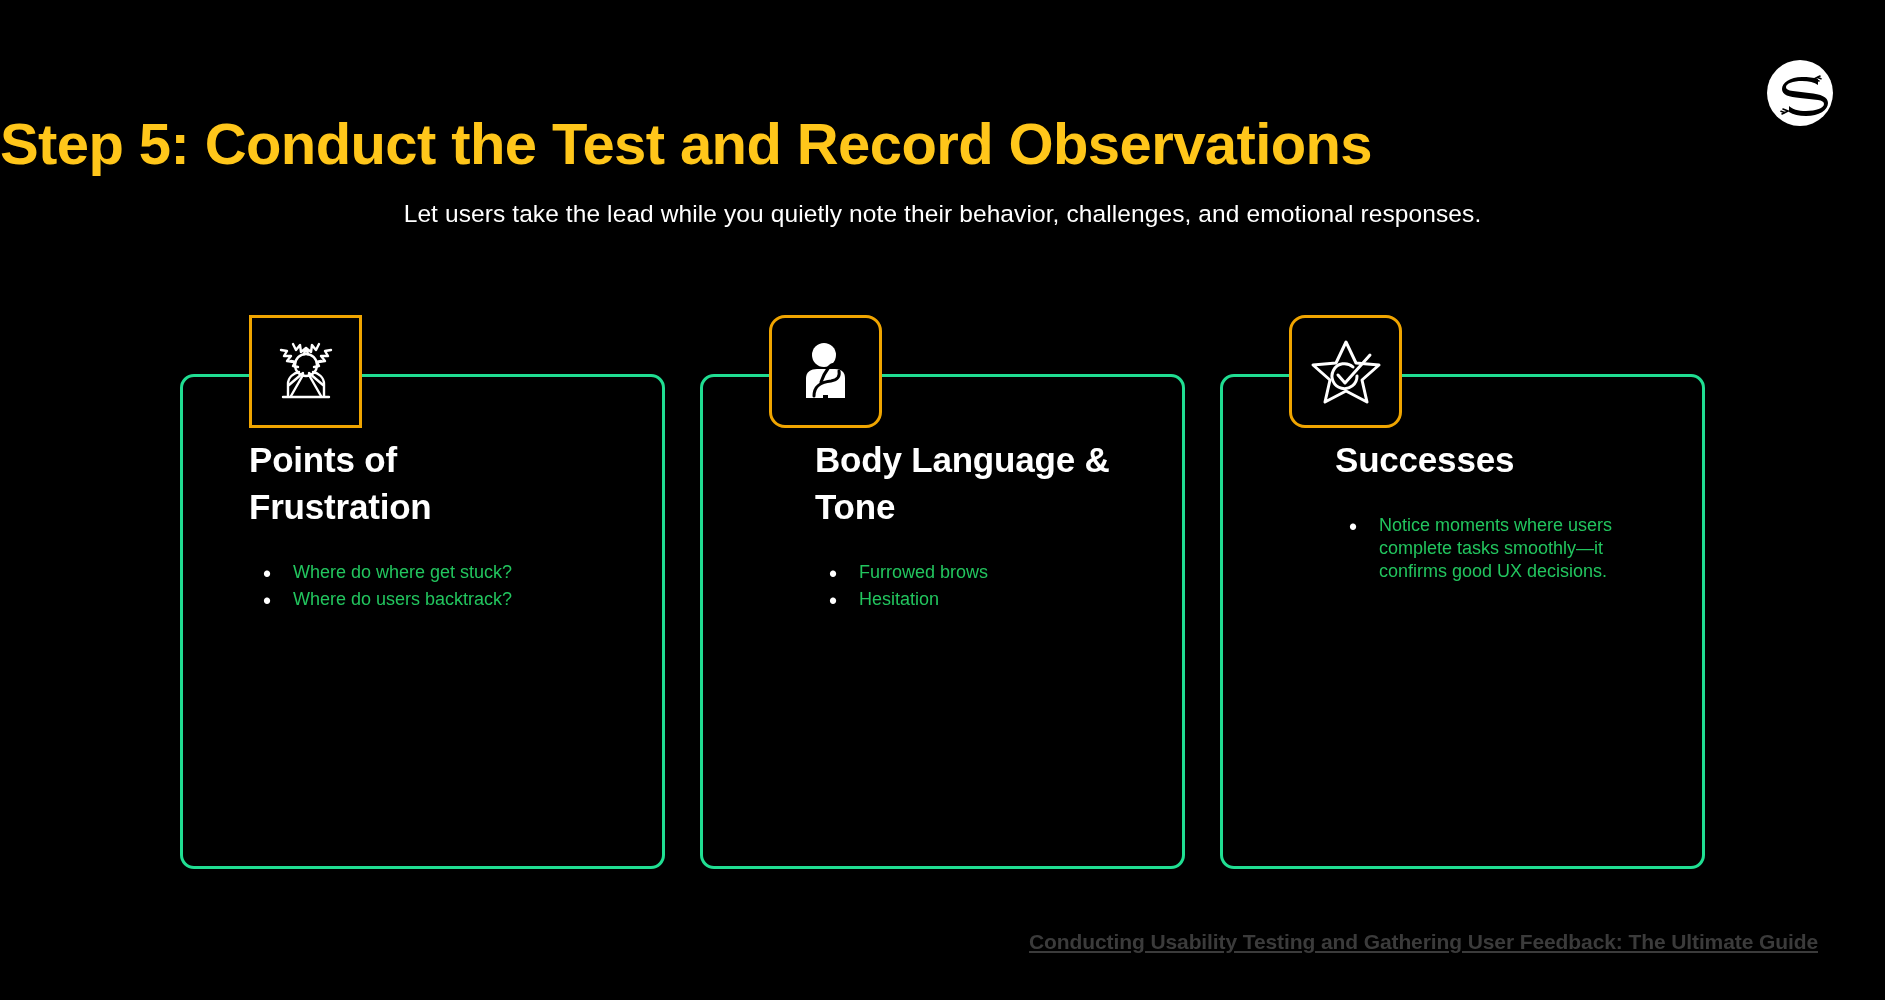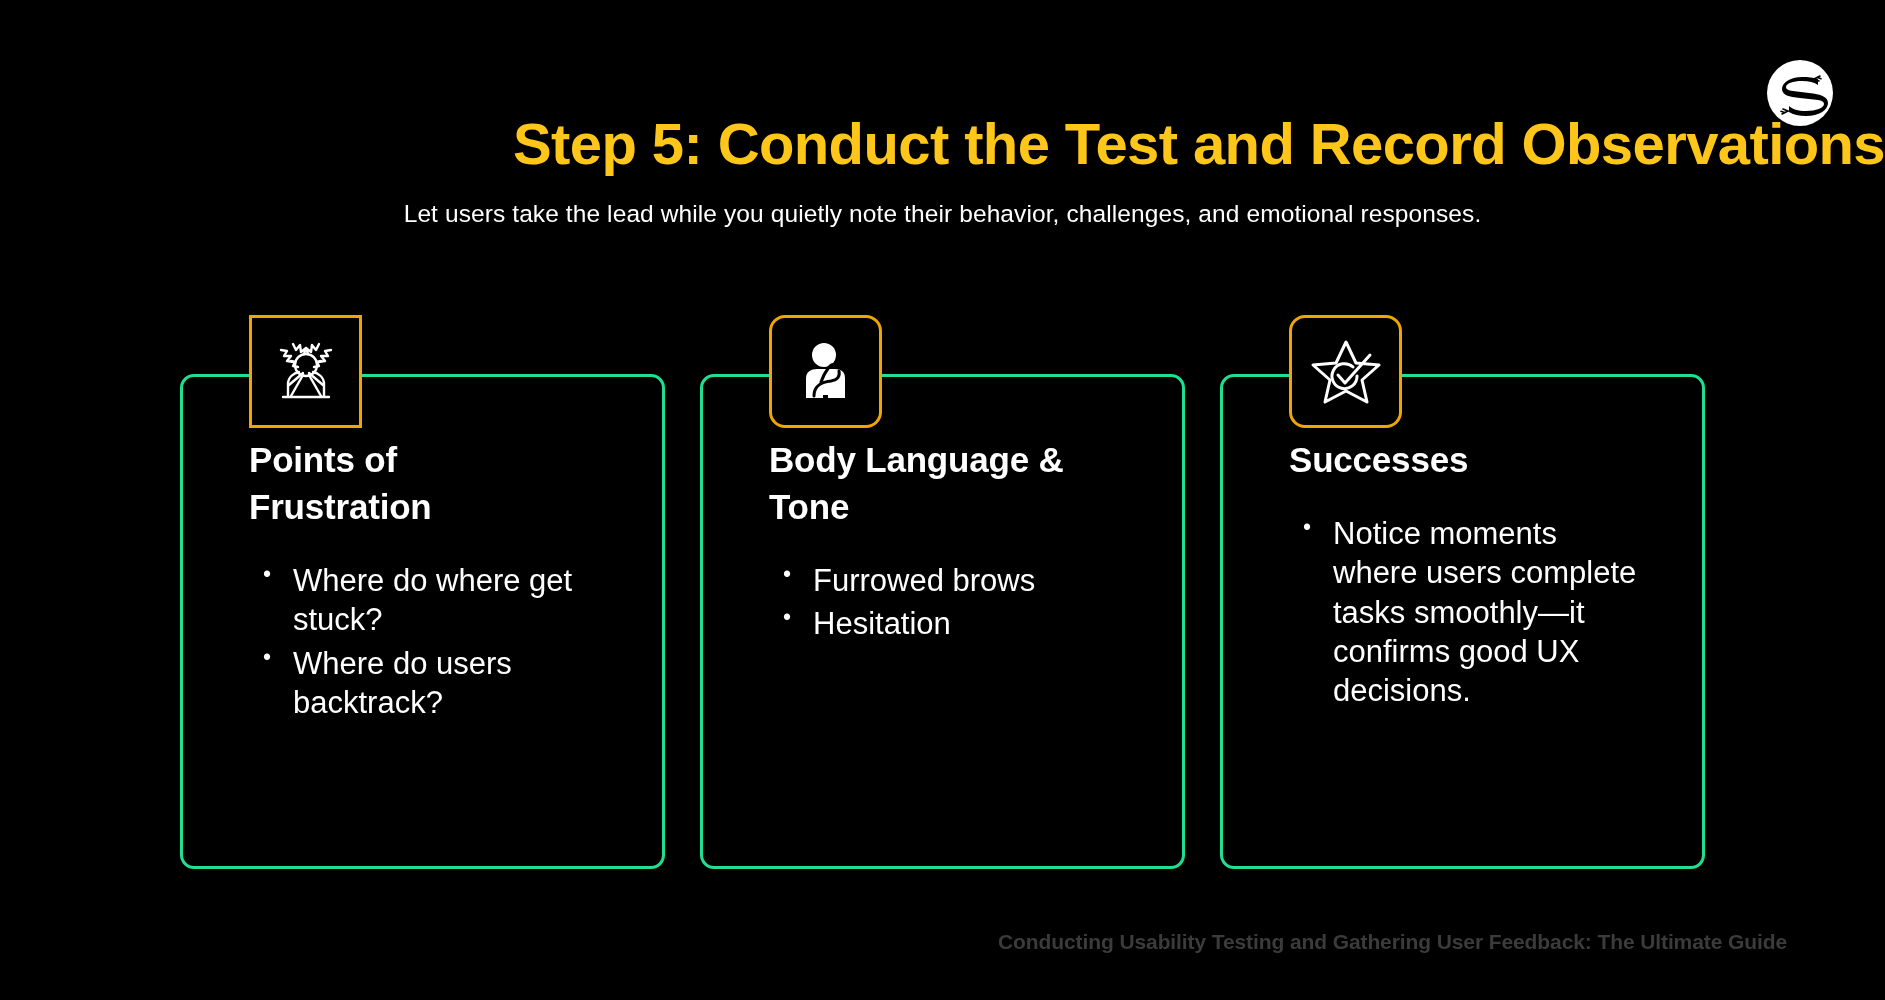--- a/index.html
+++ b/index.html
@@ -24,21 +24,21 @@
     width: 76px;
     height: 76px;
   }
 
   
   .page-title {
     position: absolute;
     top: 112px;
     left: 0;
     width: 1885px;
-    text-align: right;
+    text-align: left;
     font-size: 58px;
     font-weight: 700;
     letter-spacing: -0.6px;
     color: #FFC61A;
     line-height: 1.12;
     white-space: nowrap;
   }
 
   .page-subtitle {
     position: absolute;
@@ -112,53 +112,54 @@
 
   .card-list {
     margin-top: 30px;
     list-style: none;
     padding-left: 0;
   }
 
   .card-list li {
     position: relative;
     padding-left: 44px;
-    font-size: 31px;
+    font-size: 18px;
     font-weight: 400;
-    color: #ffffff;
+    color: #22c55e;
     line-height: 1.27;
     margin-bottom: 4px;
     max-width: 330px;
   }
 
   .card-list li::before {
     content: "\2022";
     position: absolute;
     left: 14px;
     top: -1px;
     font-size: 23px;
     color: #FFFFFF;
   }
 
   .card--wide .card-title,
-  .card--wide .card-list li { max-width: 360px; }
+  .card--wide .card-list li { max-width: 360px; margin-left: 46px; }
 
   
   .footer-credit {
     position: absolute;
     top: 930px;
     left: 0;
     width: 1885px;
-    padding-right: 98px;
+    padding-right: 67px;
     text-align: right;
     font-size: 21px;
     font-weight: 700;
     color: #3B3B3B;
     letter-spacing: -0.1px;
     white-space: nowrap;
+    text-decoration: underline;
   }
 </style>
 </head>
 <body>
 
 <div class="logo">
   <svg viewBox="0 0 76 76" width="76" height="76" aria-hidden="true">
     <defs>
       <mask id="logoMask">
         <rect x="0" y="0" width="76" height="76" fill="#fff"></rect>

